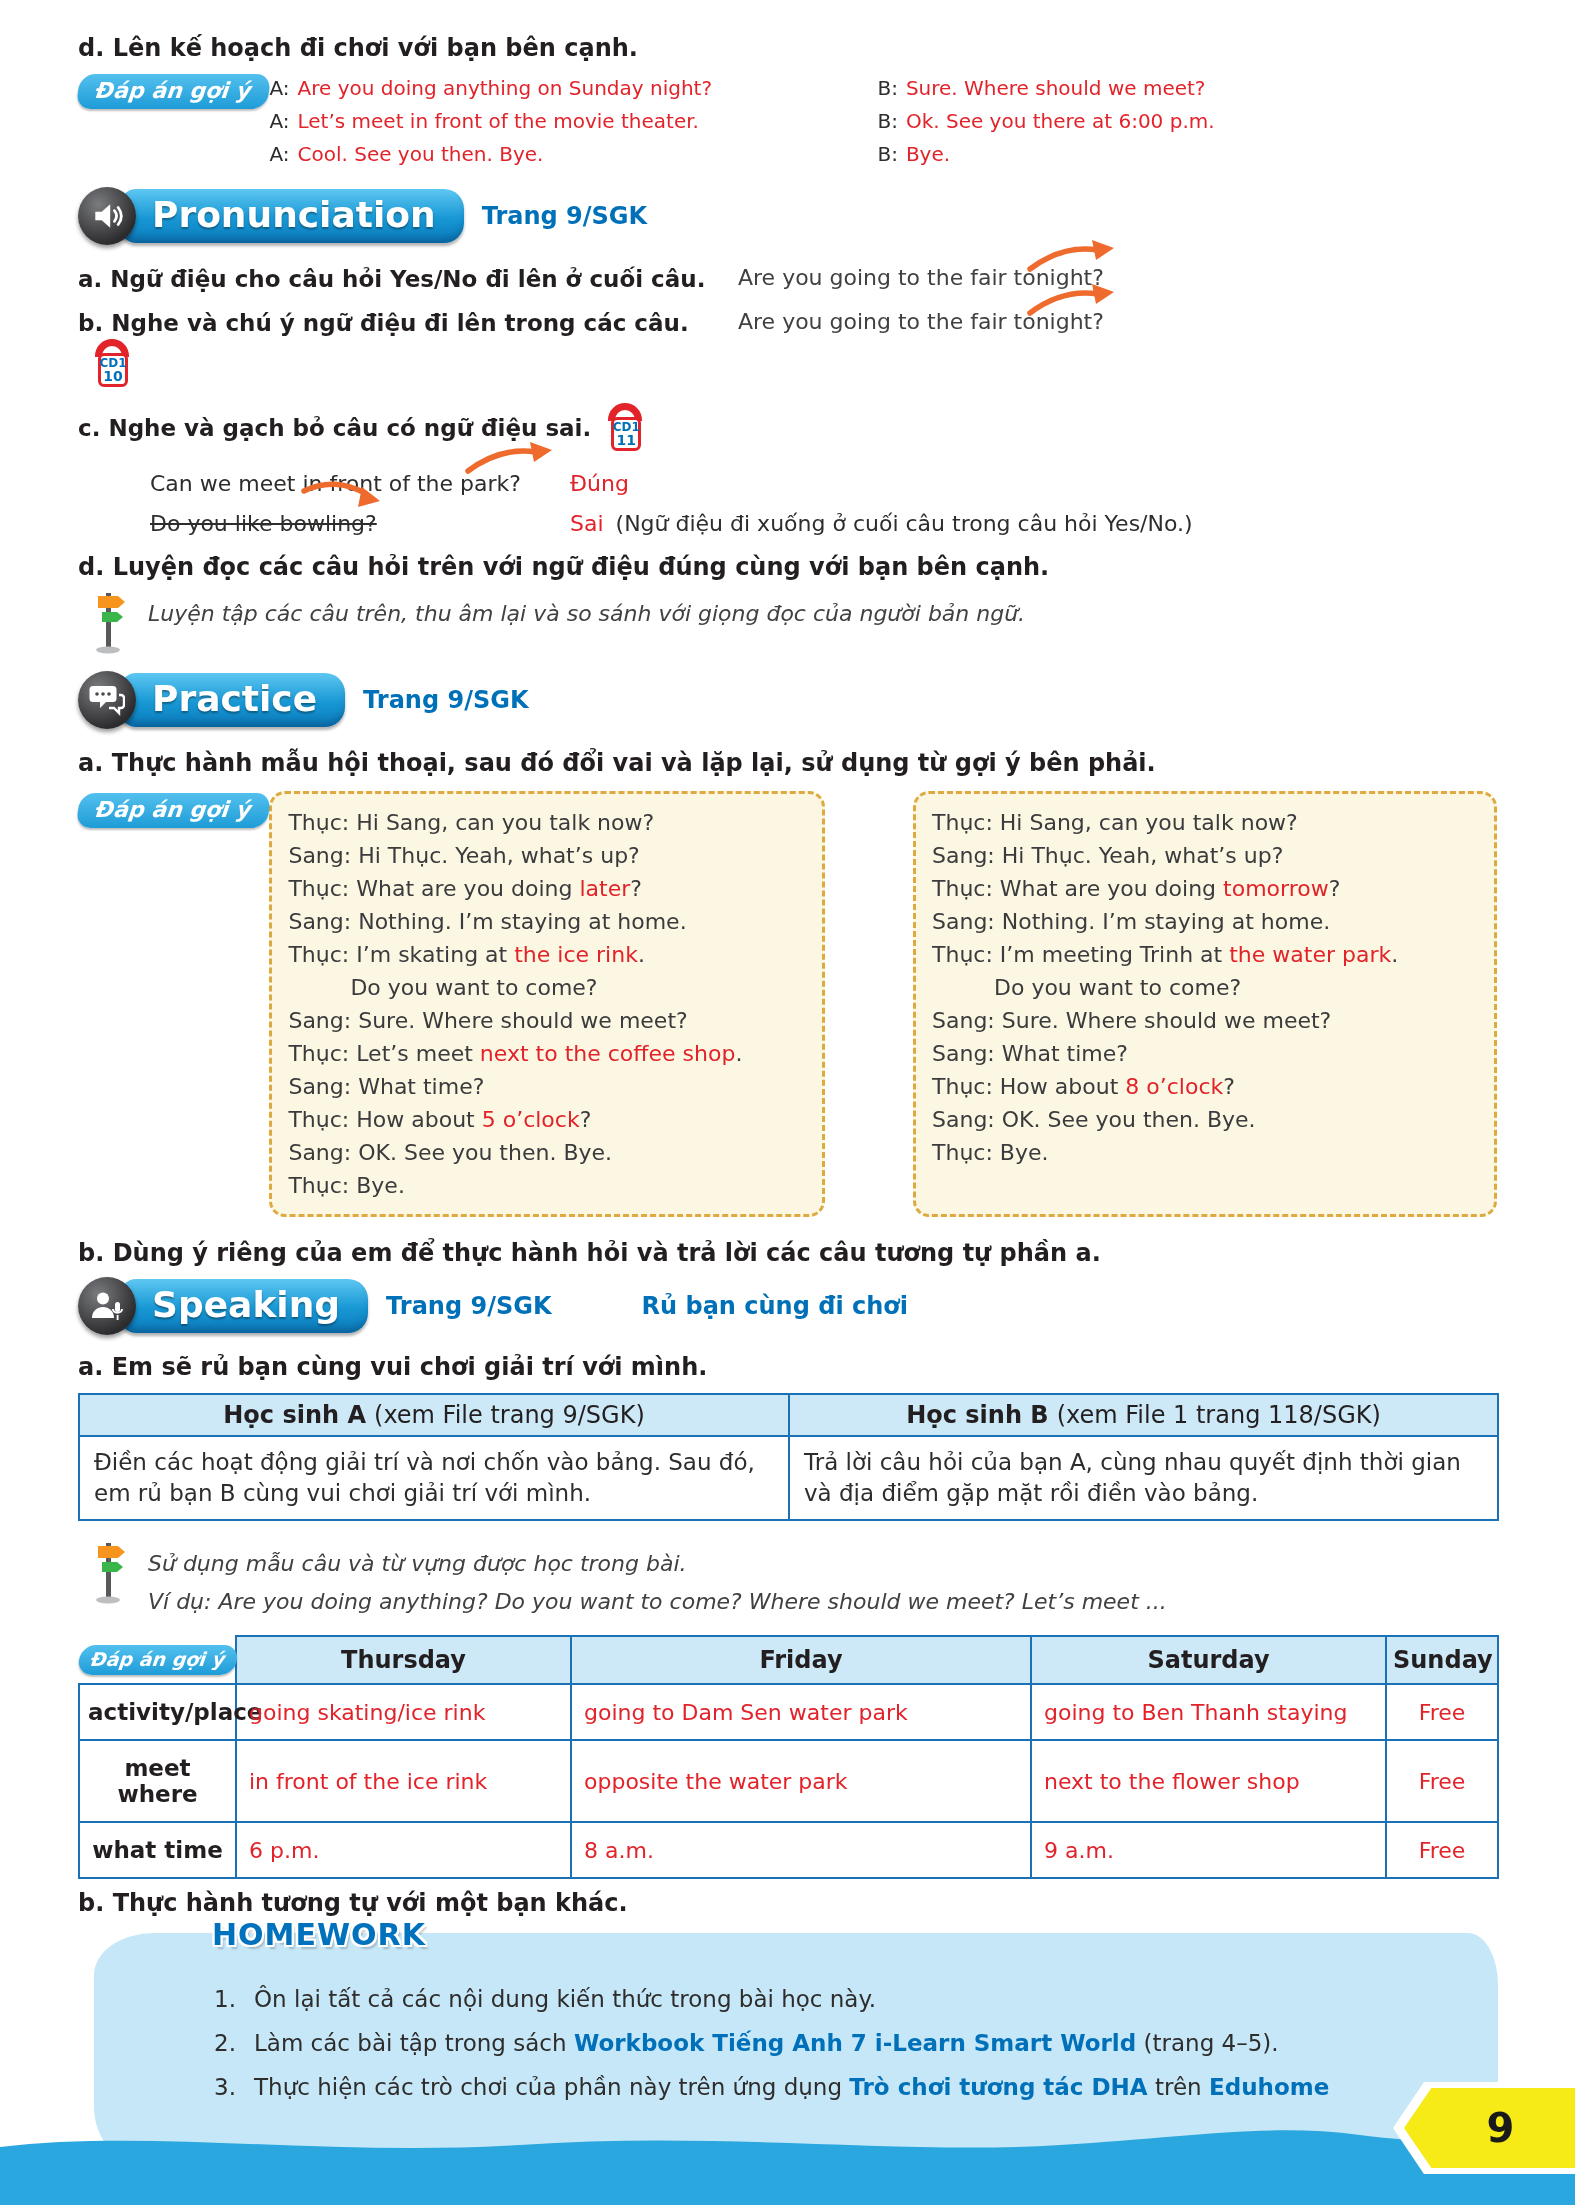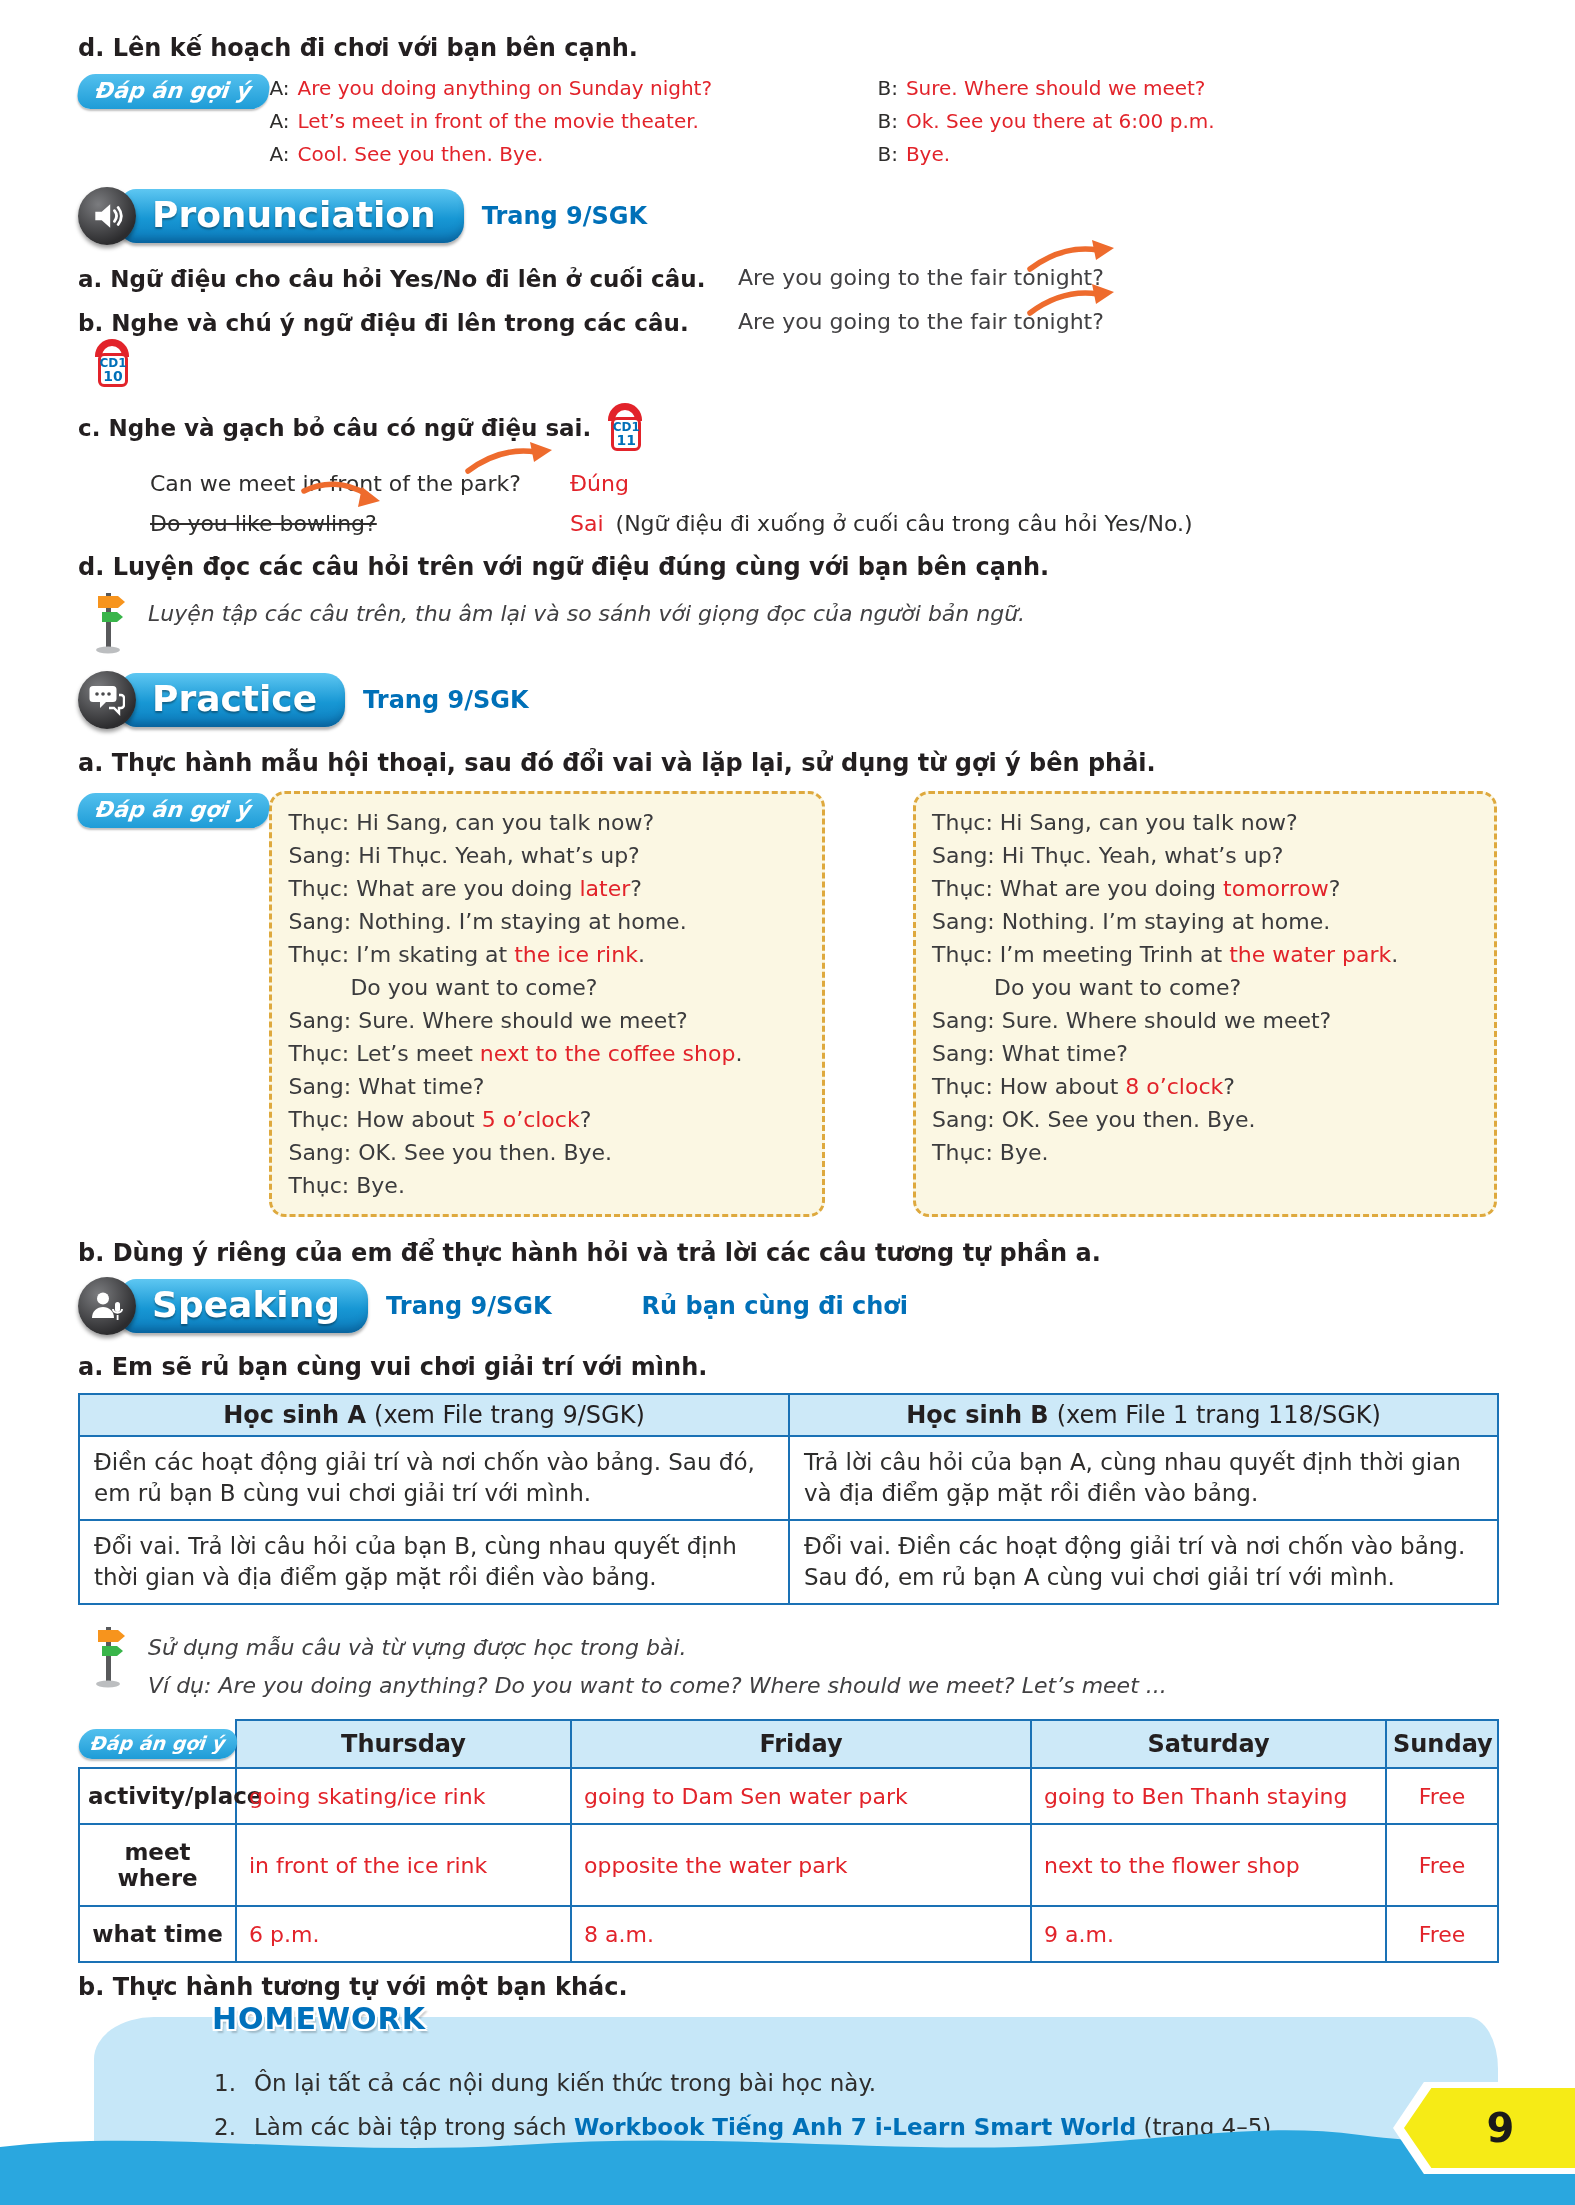--- a/index.html
+++ b/index.html
@@ -303,24 +303,20 @@
       <thead>
         <tr>
           <th><span>Học sinh A</span><span class="note-n">(xem File trang 9/SGK)</span></th>
           <th><span>Học sinh B</span><span class="note-n">(xem File 1 trang 118/SGK)</span></th>
         </tr>
       </thead>
       <tbody>
         <tr>
           <td>Điền các hoạt động giải trí và nơi chốn vào bảng. Sau đó, em rủ bạn B cùng vui chơi giải trí với mình.</td>
           <td>Trả lời câu hỏi của bạn A, cùng nhau quyết định thời gian và địa điểm gặp mặt rồi điền vào bảng.</td>
-        </tr>
-        <tr>
-          <td>Đổi vai. Trả lời câu hỏi của bạn B, cùng nhau quyết định thời gian và địa điểm gặp mặt rồi điền vào bảng.</td>
-          <td>Đổi vai. Điền các hoạt động giải trí và nơi chốn vào bảng. Sau đó, em rủ bạn A cùng vui chơi giải trí với mình.</td>
         </tr>
       </tbody>
     </table>
 
     <div class="tip-row mt18">
       <svg class="signpost" viewBox="0 0 40 66">
           <rect x="16" y="4" width="5" height="56" fill="#58595b"></rect>
           <ellipse cx="18" cy="61" rx="12" ry="3.4" fill="#bcbec0"></ellipse>
           <path d="M8 7 h20 l7 6 -7 6 H8 z" fill="#f7941d"></path>
           <path d="M12 23 h15 l6 5 -6 5 H12 z" fill="#39b54a"></path>

